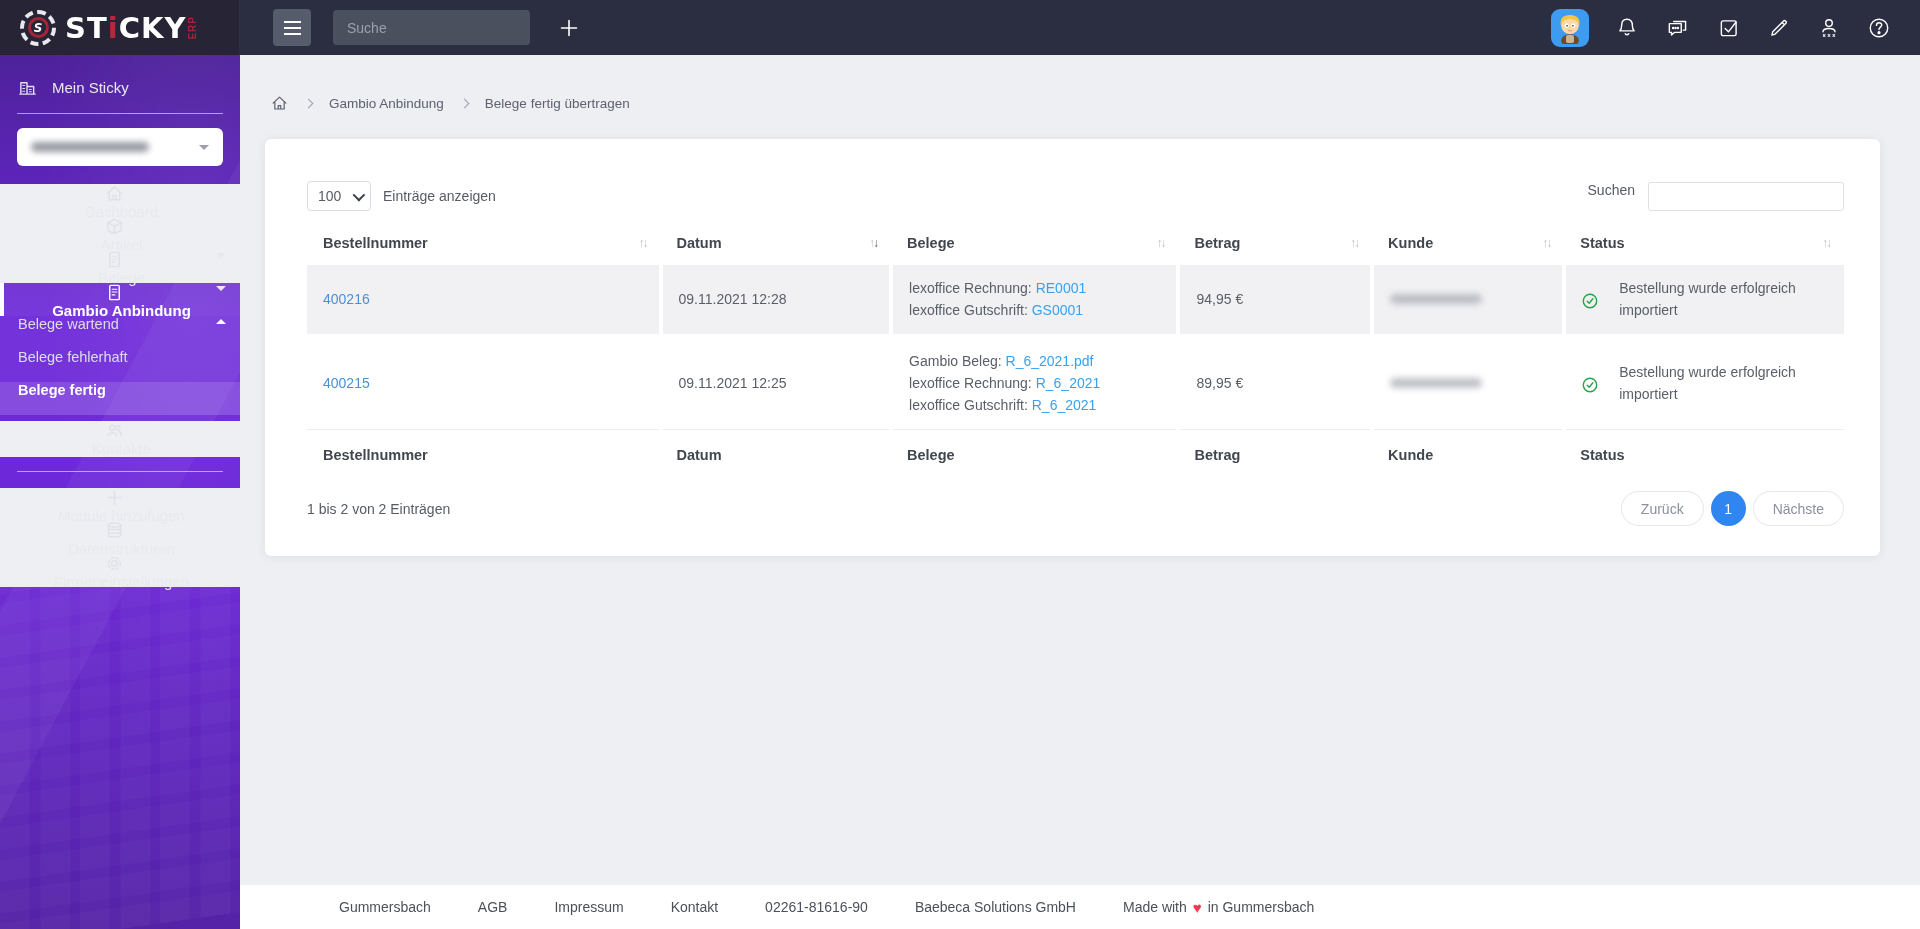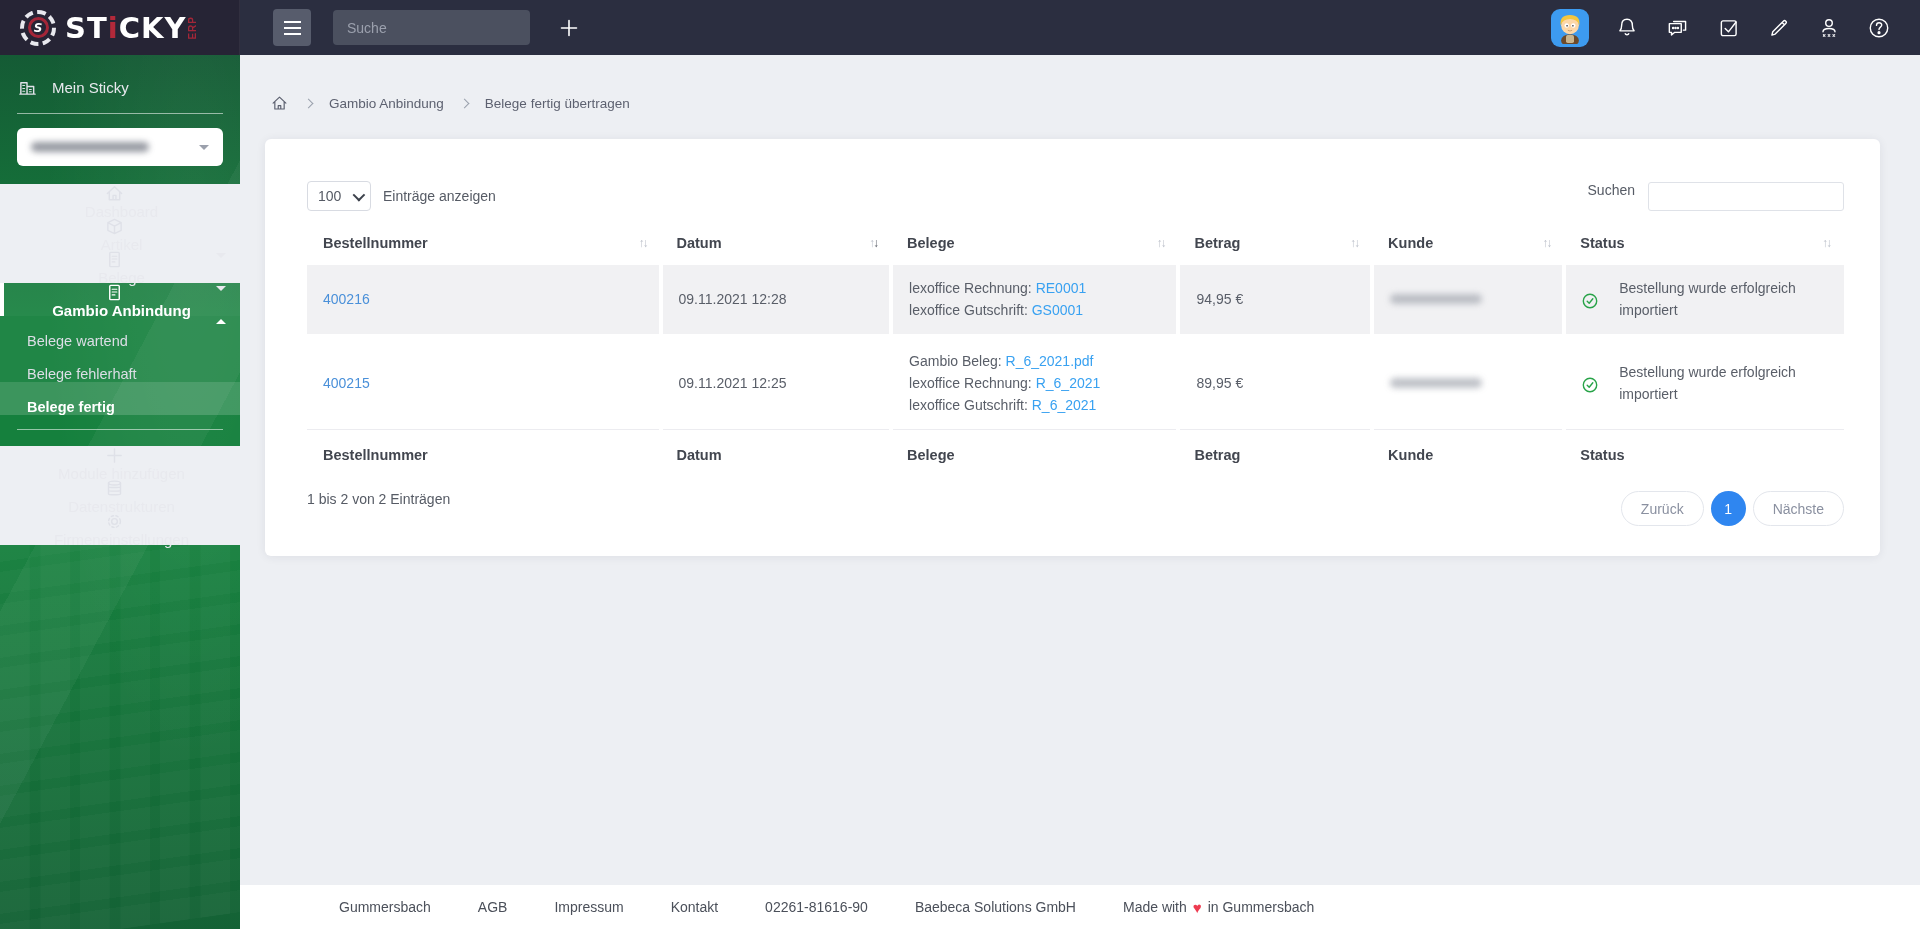--- a/index.html
+++ b/index.html
@@ -20,21 +20,21 @@
   .topsearch::placeholder { color:#9ba0ad; }
   .plus-btn { background:none; border:none; margin-left:28px; cursor:pointer; display:flex; align-items:center; }
   .top-icons { margin-left:auto; display:flex; align-items:center; gap:26px; padding-right:29px; }
   .icon-btn { background:none; border:none; cursor:pointer; display:flex; align-items:center; justify-content:center; }
   .avatar-btn { width:38px; height:38px; border-radius:9px; background:#3d9bf0; border:none; cursor:pointer; display:flex; align-items:center; justify-content:center; overflow:hidden; }
 
   
   .body-row { display:flex; height:874px; }
 
   
-  .sidebar { width:240px; flex-shrink:0; background:#15803d; position:relative; overflow:hidden; color:#e8e9ee; }
+  .sidebar { width:240px; flex-shrink:0; background:#6d28d9; position:relative; overflow:hidden; color:#e8e9ee; }
   .side-photo { position:absolute; inset:0; pointer-events:none;
     background:
       radial-gradient(ellipse at 80% 20%, rgba(255,255,255,.05), transparent 55%),
       linear-gradient(118deg, transparent 42%, rgba(255,255,255,.045) 42%, rgba(255,255,255,.045) 58%, transparent 58%),
       linear-gradient(180deg, rgba(20,22,38,.35) 0%, transparent 30%, transparent 55%, rgba(18,20,34,.28) 100%); }
   .side-keys { position:absolute; left:0; right:0; bottom:0; height:46%; pointer-events:none; transform:skewY(-8deg); opacity:.55;
     background:
       repeating-linear-gradient(90deg, rgba(255,255,255,.05) 0 30px, transparent 30px 40px),
       repeating-linear-gradient(0deg, rgba(255,255,255,.04) 0 22px, transparent 22px 32px); }
   .side-inner { position:relative; z-index:1; padding-top:14px; }
@@ -44,21 +44,21 @@
   .side-divider { border:none; border-top:1px solid rgba(255,255,255,.55); margin:8px 17px; }
   .shop-select { margin:14px 17px 18px; height:38px; background:#fff; border-radius:6px; display:flex; align-items:center; justify-content:space-between; padding:0 14px; cursor:pointer; }
   .blur-blob { display:inline-block; height:10px; border-radius:5px; filter:blur(3px); }
   .shop-blob { width:118px; background:#7e828c; opacity:.8; }
   .caret { width:0; height:0; border-left:5px solid transparent; border-right:5px solid transparent; }
   .caret.down { border-top:5px solid #9ba0ac; }
   .caret.up { border-bottom:5px solid #fff; }
   .nav-item .caret { margin-left:auto; }
   .nav-item.active-parent { background:rgba(255,255,255,.08); border-left:4px solid #fff; padding-left:13px; font-weight:700; color:#fff; }
   .submenu { background:rgba(255,255,255,.05); }
-  .sub-item { height:33px; display:flex; align-items:flex-end; padding-left:27px; font-size:14.5px; color:#dcdee6; cursor:pointer; }
+  .sub-item { height:33px; display:flex; align-items:flex-start; padding-left:18px; font-size:14.5px; color:#dcdee6; cursor:pointer; }
   .sub-item.active { background:rgba(255,255,255,.13); color:#fff; font-weight:700; }
   .caret.down.nav { border-top-color:#e8e9ee; }
 
   
   .main { flex:1; display:flex; flex-direction:column; background:#edeff3; }
   .content { flex:1; padding:40px 40px 0 25px; overflow:hidden; }
 
   .breadcrumb { display:flex; align-items:center; gap:17px; font-size:13.5px; color:#5d6170; margin-bottom:27px; padding-left:6px; }
   .crumb-sep { width:7px; height:7px; border-top:1.5px solid #9aa0ac; border-right:1.5px solid #9aa0ac; transform:rotate(45deg); flex-shrink:0; }
   .crumb-link { color:#5d6170; text-decoration:none; cursor:pointer; }
@@ -87,21 +87,21 @@
   .dt tbody tr + tr td { border-top:4px solid #fff; }
   .dt tbody tr:last-child td { border-bottom:1px solid #ececf0; }
   .dt tfoot th { text-align:left; font-size:14.5px; font-weight:700; color:#42464f; padding:17px 16px 4px; }
   .dt a { text-decoration:none; cursor:pointer; }
   a.lnk-order { color:#4a90d9; }
   a.lnk-doc { color:#38a1f1; }
   .kunde-blob { width:92px; background:#a9adb5; opacity:.75; }
   .status-cell { display:flex; align-items:center; gap:21px; }
   .status-cell svg { flex-shrink:0; margin-top:3px; }
 
-  .table-bottom { display:flex; justify-content:space-between; margin-top:24px; }
+  .table-bottom { display:flex; justify-content:space-between; align-items:center; margin-top:24px; }
   .dt-info { font-size:14px; color:#565b65; }
   .pagination { display:flex; align-items:center; gap:7px; }
   .page-btn { height:35px; padding:0 19px; border:1px solid #e3e6ec; background:#fff; border-radius:18px; color:#8a90a0; font-size:14px; cursor:pointer; }
   .page-num { width:35px; height:35px; border-radius:50%; border:none; background:#2f86f0; color:#fff; font-size:14px; cursor:pointer; }
 
   
   .footer { height:44px; background:#fff; display:flex; align-items:center; padding-left:99px; font-size:14px; color:#4b505a; flex-shrink:0; }
   .footer > * { margin-right:47px; }
   .footer a { color:#4b505a; text-decoration:none; cursor:pointer; }
   .made-with { display:flex; align-items:center; gap:6px; }
@@ -249,20 +249,31 @@
         <div class="submenu">
           <div class="sub-item">
               <span>Belege wartend</span>
             </div>
           <div class="sub-item">
               <span>Belege fehlerhaft</span>
             </div>
           <div class="sub-item active">
               <span>Belege fertig</span>
             </div>
+        </div>
+        <div class="nav-item main" style="height:36px;margin-top:6px">
+          <span class="nav-ico">
+            <svg class="ln" width="19" height="19" viewBox="0 0 20 20">
+                <circle cx="7.5" cy="7" r="2.6"></circle>
+                <path d="M3 15.5 C3 11.5 12 11.5 12 15.5"></path>
+                <circle cx="13.5" cy="7" r="2.2"></circle>
+                <path d="M14.5 10.8 C16.5 11.5 17.3 13.3 17.3 15.5"></path>
+              </svg>
+          </span>
+          <span>Kontakte</span>
         </div>
       </nav>
       <hr class="side-divider" style="margin-top:14px;margin-bottom:16px">
       <div class="nav-item main">
         <span class="nav-ico">
           <svg class="ln" width="19" height="19" viewBox="0 0 20 20">
               <path d="M10 3 V17 M3 10 H17"></path>
             </svg>
         </span>
         <span>Module hinzufügen</span>

